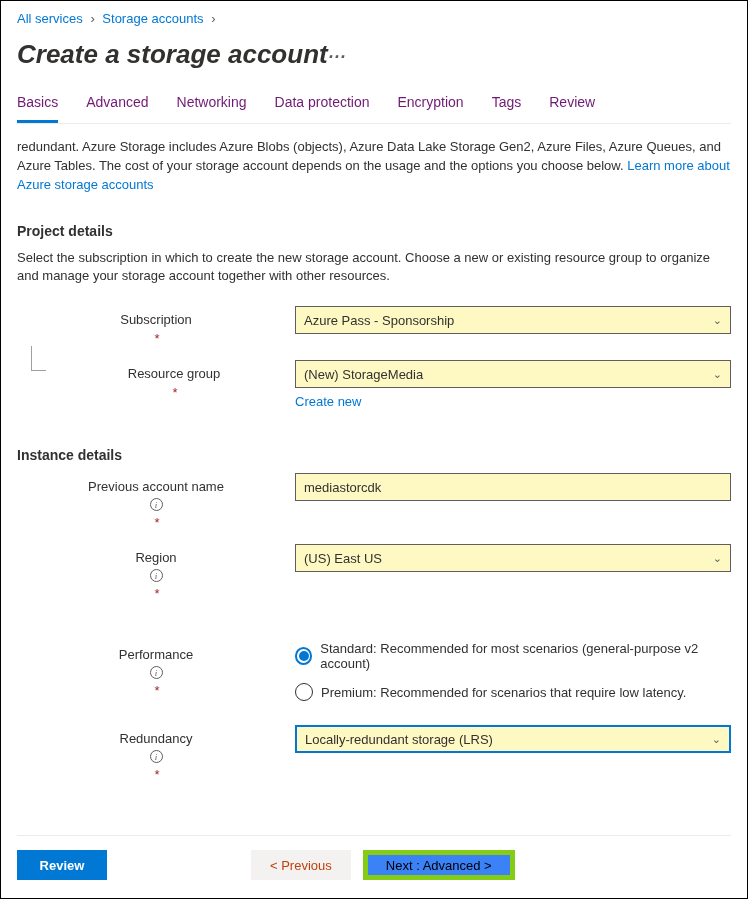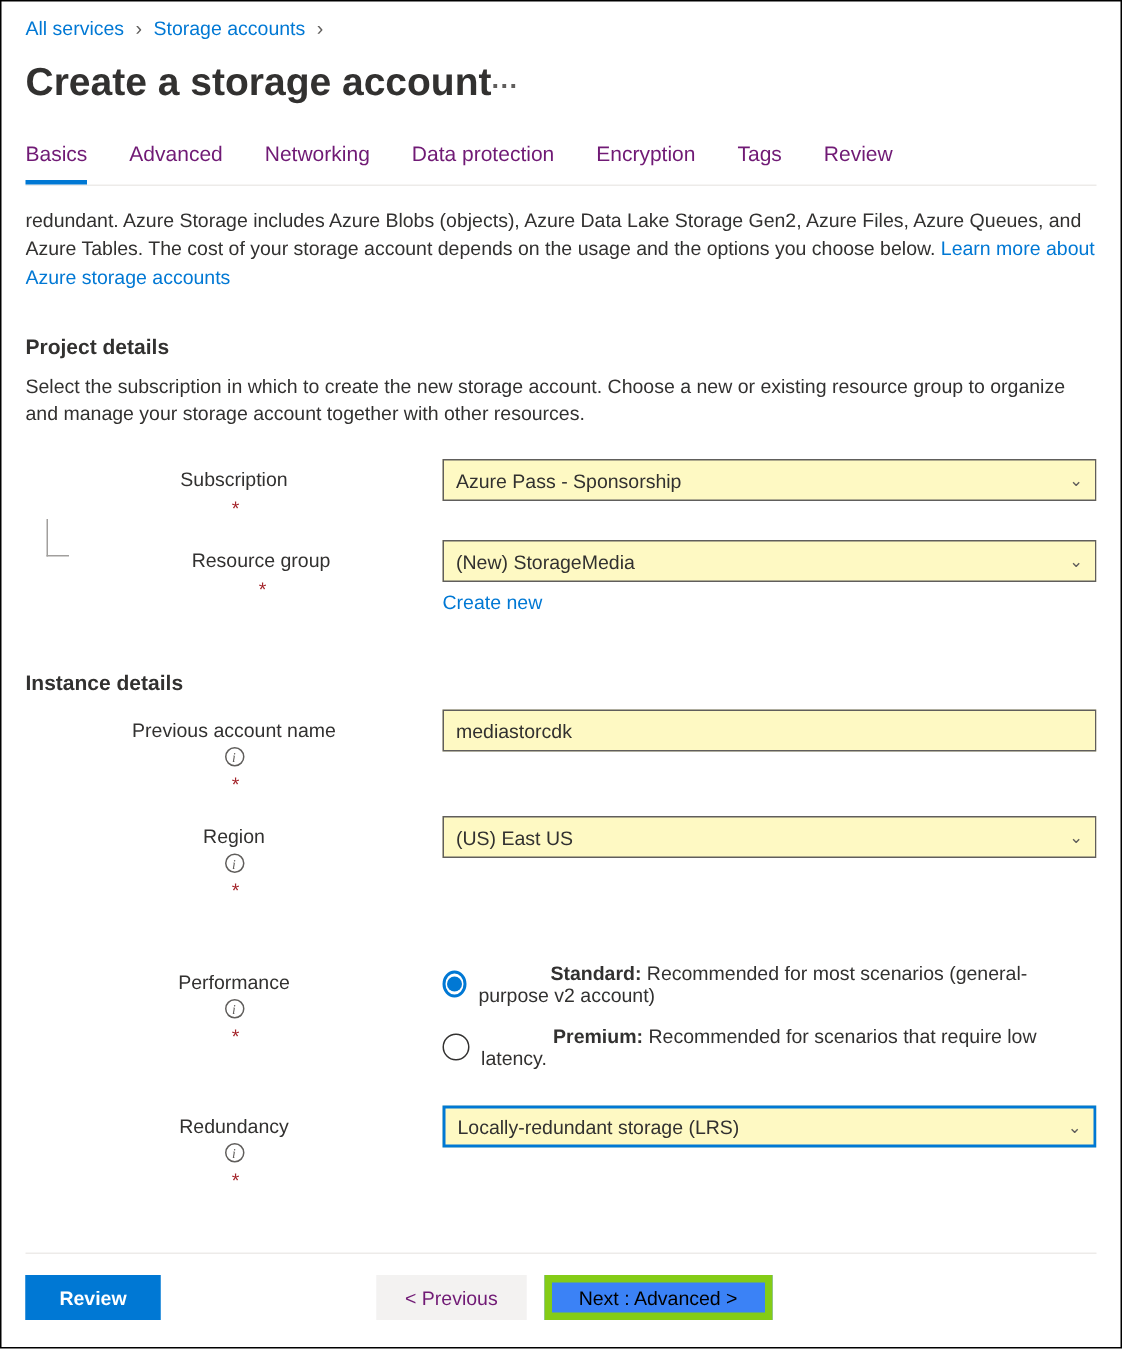--- a/index.html
+++ b/index.html
@@ -10,21 +10,21 @@
     background: #fff;
     border: 1px solid #000;
     width: 748px;
     height: 899px;
     position: relative;
   }
   .page { padding: 10px 16px 0 16px; height: 100%; display: flex; flex-direction: column; }
   .breadcrumb { font-size: 13px; color: #605e5c; margin-bottom: 13px; }
   .breadcrumb a { color: #0078d4; text-decoration: none; cursor: pointer; }
   .breadcrumb .sep { color: #605e5c; margin: 0 4px; }
-  h1 { font-size: 26px; font-weight: 600; color: #323130; margin-bottom: 24px; display: flex; align-items: center; }
+  h1 { font-size: 26px; font-weight: 600; color: #323130; margin-bottom: 24px; display: flex; align-items: center;  font-style: italic;}
   .ellipsis { font-size: 18px; color: #605e5c; cursor: pointer; line-height: 1; padding-top:4px;}
   .tabs { display: flex; gap: 28px; border-bottom: 1px solid #edebe9; margin-bottom: 14px; }
   .tab { padding: 0 0 10px 0; font-size: 14px; color: #701a75; cursor: pointer; border-bottom: 3px solid transparent; }
   .tab.active { border-bottom: 3px solid #0078d4; font-weight: 400;}
   .scroll { flex: 1; overflow: hidden; }
   .intro { font-size: 13px; color: #323130; line-height: 1.45; margin-bottom: 28px; }
   .intro a { color: #0078d4; text-decoration: none; }
   h3.section { font-size: 14px; font-weight: 600; margin-bottom: 10px; }
   p.section-desc { font-size: 13px; color: #323130; line-height: 1.45; margin-bottom: 20px; }
   p.section-desc a { color: #0078d4; text-decoration: none; }
@@ -49,23 +49,23 @@
   .link-sm { color:#0078d4; font-size:13px; text-decoration:none; display:inline-block; margin-top:6px; cursor:pointer;}
   .radio-row { display:flex; align-items:center; gap:8px; margin-bottom:12px; font-size:13px;}
   .radio-outer { width:18px; height:18px; border:1px solid #323130; border-radius:50%; display:flex; align-items:center; justify-content:center; cursor:pointer;}
   .radio-outer.sel { border:2px solid #0078d4;}
   .radio-inner { width:10px; height:10px; border-radius:50%; background:#0078d4;}
   .footer {
     border-top:1px solid #edebe9; padding: 14px 0 18px 0; display:flex; gap:12px; align-items:center;
   }
   .btn { height:30px; padding:0 18px; font-size:13px; border:5px solid #84cc16; background:#3b82f6; cursor:pointer; font-family:inherit;}
   .btn.primary { background:#0078d4; color:#fff; border:1px solid #0078d4; font-weight:600; min-width:90px;}
-  .btn[disabled] { background:#f3f2f1; color:#701a75; border:1px solid #f3f2f1; cursor:default;}
+  .btn[disabled] { background:#f3f2f1; color:#c2410c; border:1px solid #f3f2f1; cursor:default;}
   .footer-gap { width: 120px;}
-  .perf-block .radio-row b { font-weight:700;margin-left:48px; }
+  .perf-block .radio-row b { font-weight:400; }
   .section-spacer { height: 34px; }
 </style>
 </head>
 <body>
 
 <div class="page">
   <div class="breadcrumb">
     <a>All services</a>
     <span class="sep">›</span>
     <a>Storage accounts</a>

